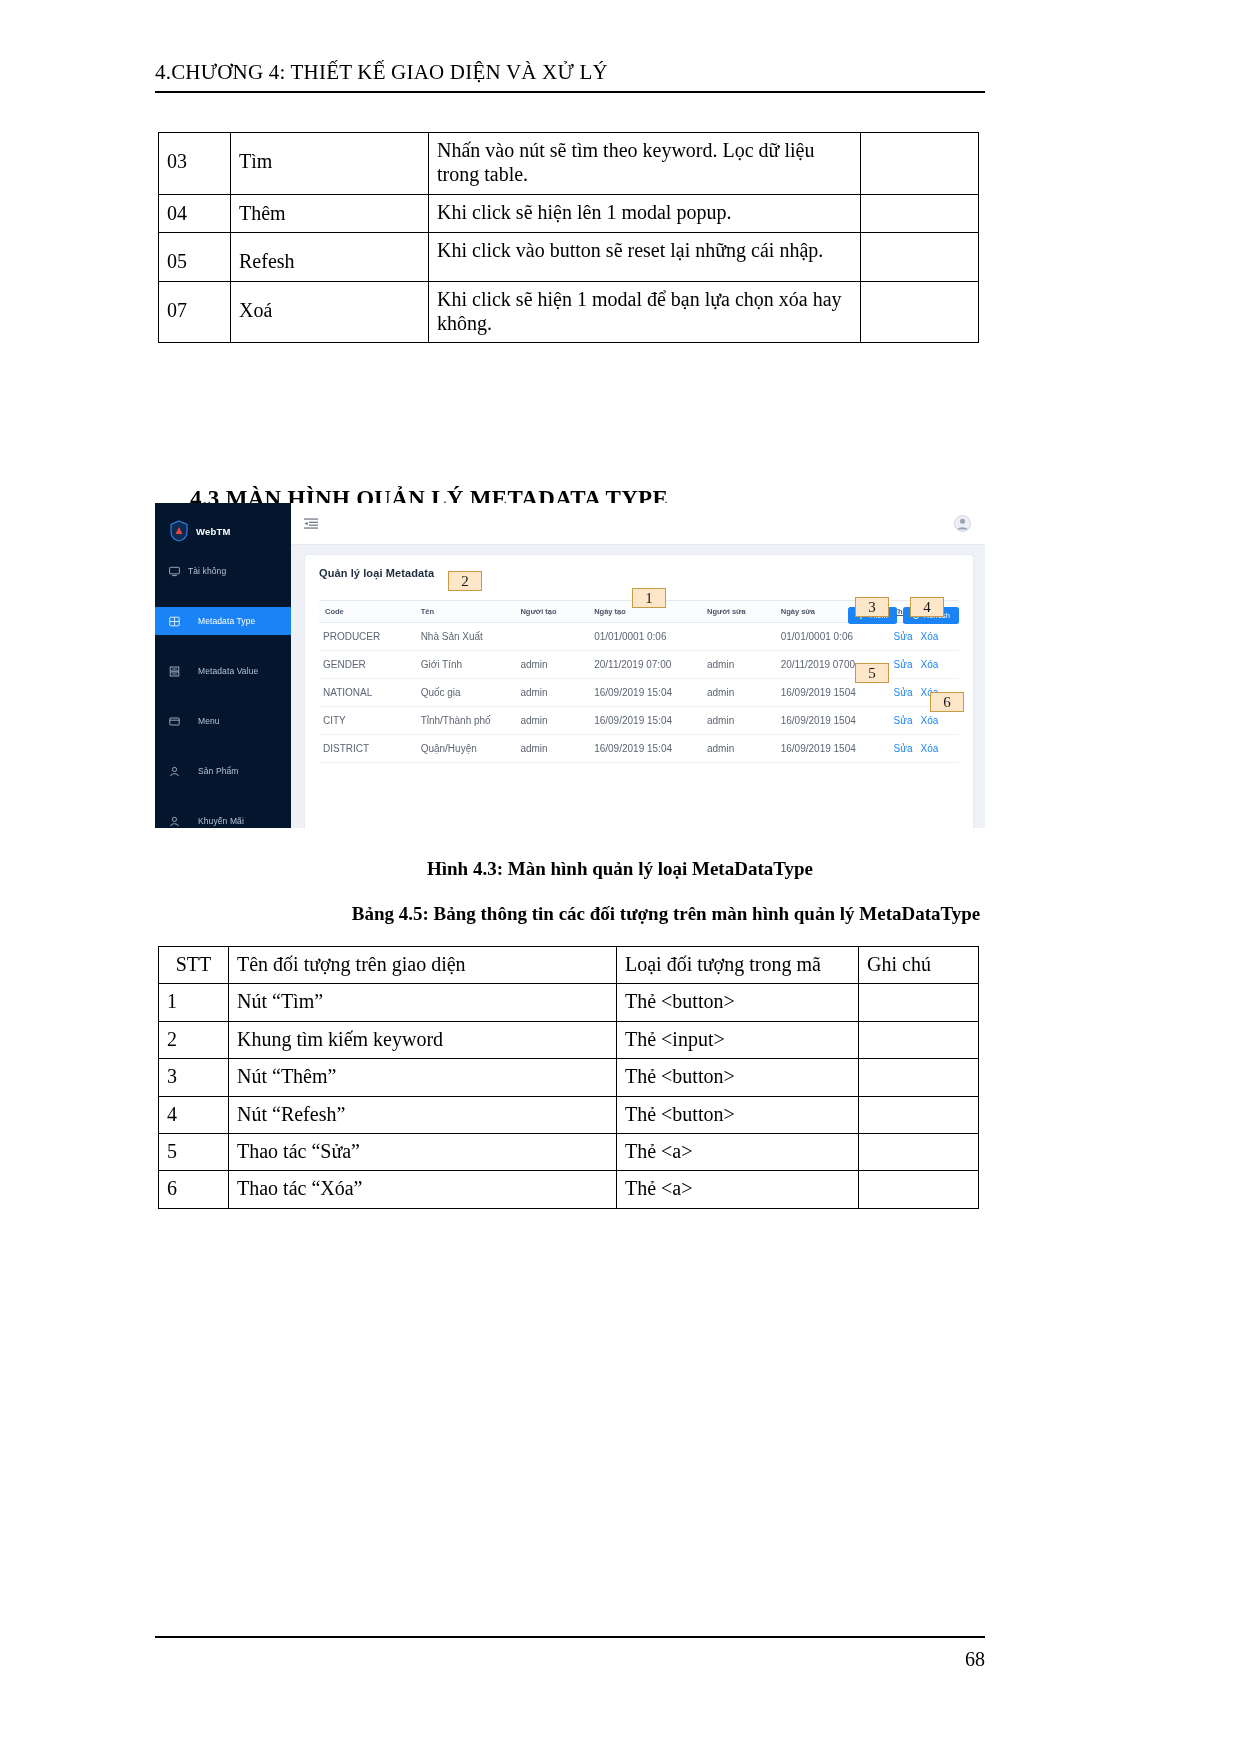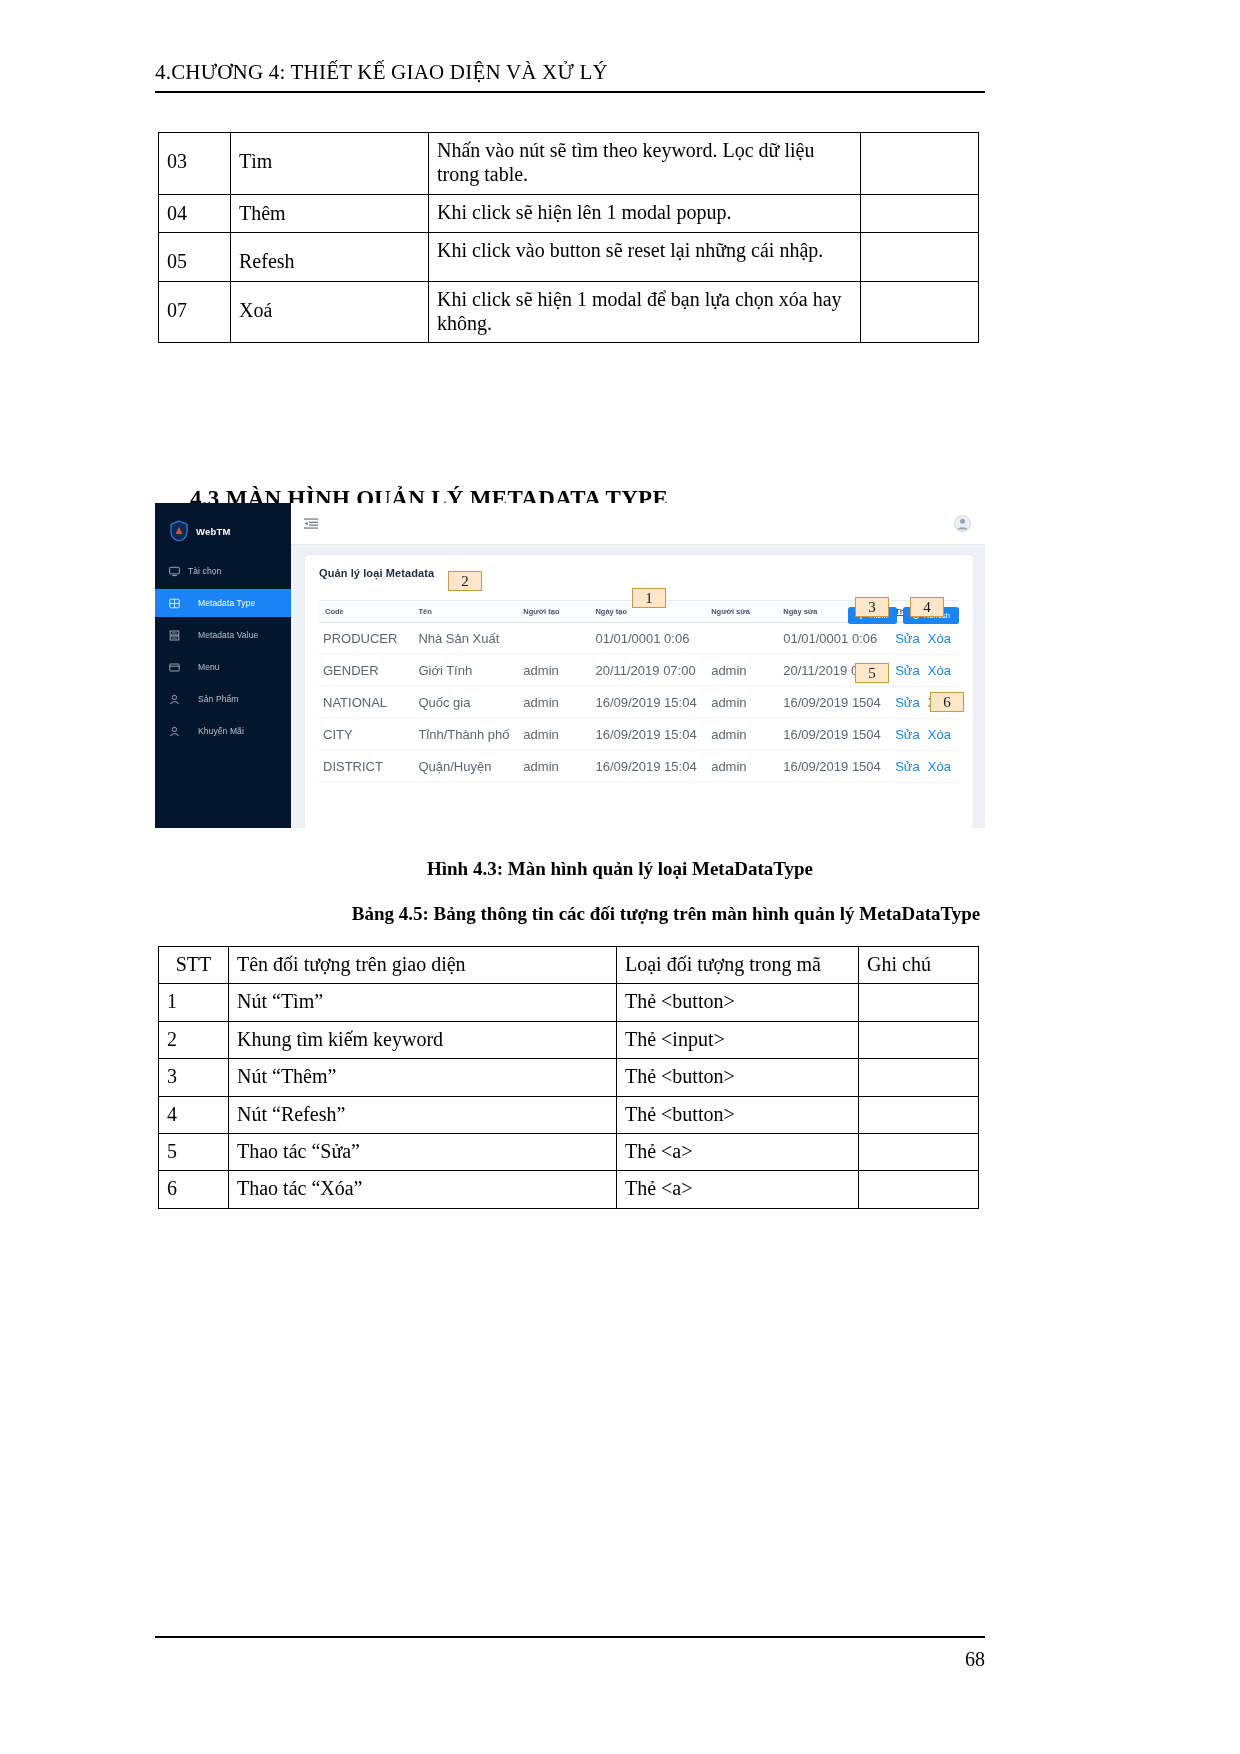--- a/index.html
+++ b/index.html
@@ -107,21 +107,21 @@
   }
   .nav { margin-top: 12px; }
   .nav-item {
     display: flex; align-items: center; gap: 8px;
     height: 28px;
     padding-left: 14px;
     font-size: 8.5px;
     color: #b9c2d2;
     letter-spacing: .1px;
   }
-  .nav-item + .nav-item { margin-top: 4px; gap: 18px; }
+  .nav-item + .nav-item { margin-top: 22px; gap: 18px; }
   .nav-item.active {
     background: #1a84f7;
     color: #ffffff;
   }
   .nav-ico { width: 11px; height: 11px; flex: 0 0 auto; opacity: .92; }
   .nav-ico svg { display: block; }
 
   .app-main {
     position: absolute;
     left: 136px; top: 0; right: 0; bottom: 0;
@@ -211,21 +211,21 @@
     font-size: 7.5px;
     font-weight: bold;
     color: #4c5667;
     padding: 6px 4px;
     border-bottom: 1px solid #e7eaf0;
     border-top: 1px solid #e7eaf0;
     background: #fbfcfd;
     white-space: nowrap;
   }
   .dt td {
-    font-size: 13px;
+    font-size: 10px;
     color: #5c6573;
     padding: 8px 4px;
     border-bottom: 1px solid #f0f2f6;
     white-space: nowrap;
   }
   .dt .c-code { width: 90px; padding-left: 6px; }
   .dt .c-ten { width: 92px; }
   .dt .c-nt { width: 68px; }
   .dt .c-ngt { width: 104px; }
   .dt .c-ns { width: 68px; }
@@ -363,21 +363,21 @@
           <span class="brand-name">WebTM</span>
         </div>
         <div class="nav" id="nav-list">
             <div class="nav-item">
               <span class="nav-ico">
                 <svg viewBox="0 0 11 11" width="11" height="11">
                   <rect x="0.6" y="1.3" width="9.8" height="6.6" rx="0.8" fill="none" stroke="currentColor" stroke-width="0.9"></rect>
                   <line x1="3.2" y1="9.6" x2="7.8" y2="9.6" stroke="currentColor" stroke-width="0.9"></line>
                 </svg>
               </span>
-              <span>Tài chọn</span>
+              <span>Tài không</span>
             </div>
             <div class="nav-item active">
               <span class="nav-ico">
                 <svg viewBox="0 0 11 11" width="11" height="11">
                   <rect x="0.8" y="1.2" width="9.4" height="8.6" rx="0.8" fill="none" stroke="currentColor" stroke-width="0.9"></rect>
                   <line x1="0.8" y1="5.5" x2="10.2" y2="5.5" stroke="currentColor" stroke-width="0.9"></line>
                   <line x1="5.5" y1="1.2" x2="5.5" y2="9.8" stroke="currentColor" stroke-width="0.9"></line>
                 </svg>
               </span>
               <span>Metadata Type</span>

